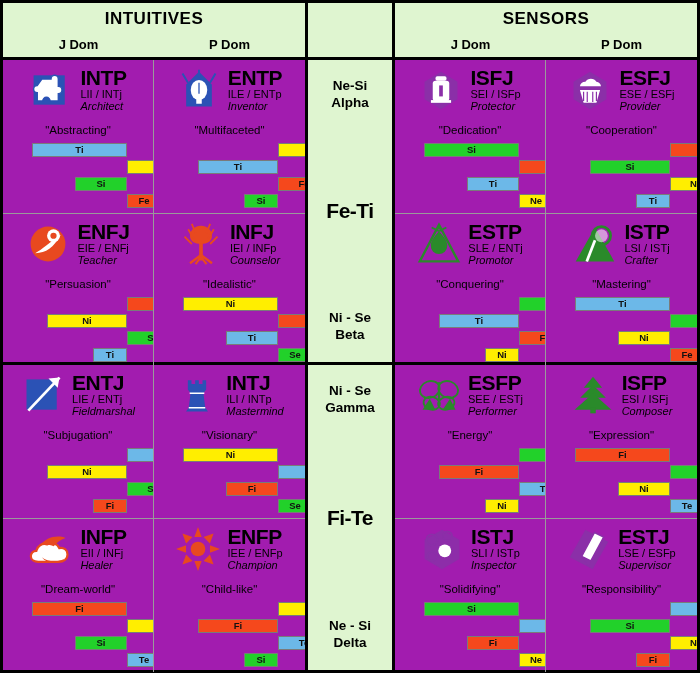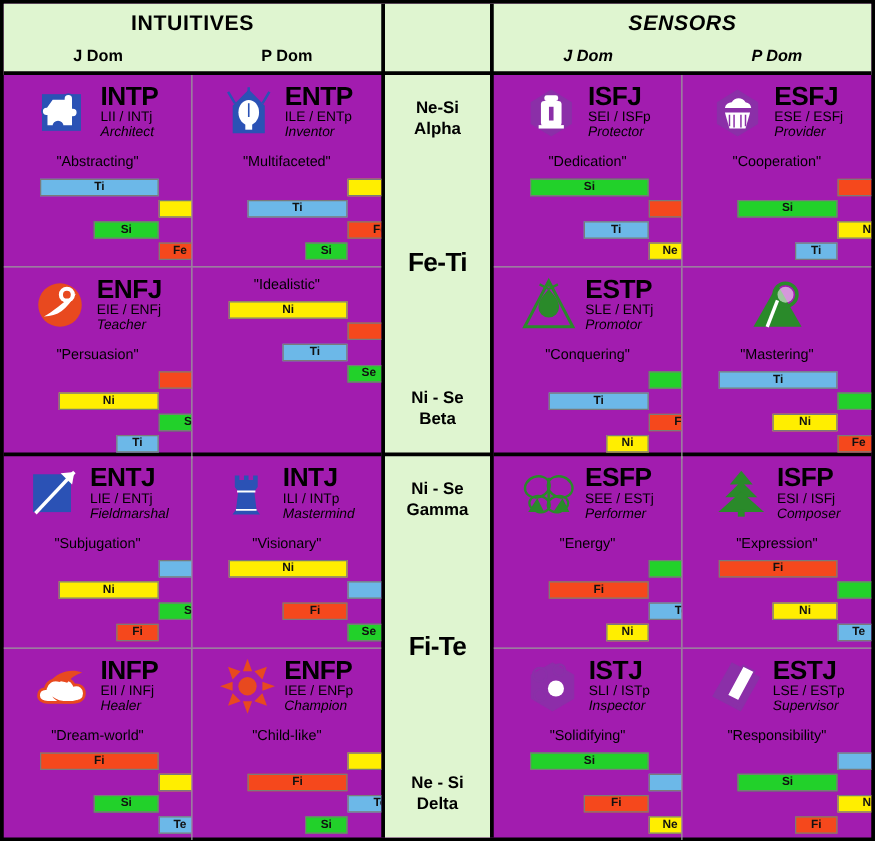--- a/index.html
+++ b/index.html
@@ -25,21 +25,21 @@
     width:694px; height:57px;
     display:flex;
   }
   .hdr-side {
     width:305px; height:57px;
     background:#dff5d0;
     border-bottom:3px solid #000;
     display:flex; flex-direction:column;
   }
   .hdr-side.left { border-right:3px solid #000; }
-  .hdr-side.right { border-left:3px solid #000;font-style:italic; }
+  .hdr-side.right { border-left:3px solid #000; }
   .hdr-mid {
     width:84px; height:57px;
     background:#dff5d0;
     border-bottom:3px solid #000;
   }
   .hdr-title {
     flex:0 0 28px;
     display:flex; align-items:center; justify-content:center;
     font-size:17px; font-weight:bold; letter-spacing:.5px;
     padding-top:4px;
@@ -213,20 +213,35 @@
                 </div>
                 <div class="cell-quote">"Persuasion"</div>
                 <div class="bars">
                   <div class="bar r0" style="background: rgb(245, 72, 28); width: 95px; left: 120px;">Fe</div>
                   <div class="bar r1" style="background: rgb(255, 238, 0); width: 80px; left: 40px;">Ni</div>
                   <div class="bar r2" style="background: rgb(34, 209, 42); width: 52px; left: 120px;">Se</div>
                   <div class="bar r3" style="background: rgb(108, 184, 232); width: 34px; left: 86px;">Ti</div>
                 </div>
               </div>
             <div class="cell">
+                <div class="cell-head">
+                  <span class="type-icon"><svg viewBox="0 0 48 48" width="44" height="46">
+                      <g fill="#e8491f">
+                        <path d="M22 20h4v22h-4z"></path>
+                        <path d="M24 4 c-8 0-12 6-12 11 c0 6 5 9 12 9 c7 0 12-3 12-9 C36 10 32 4 24 4z"></path>
+                        <path d="M10 8 l6 10 M38 8 l-6 10 M6 16 l8 8 M42 16 l-8 8 M14 2 l4 10 M34 2 l-4 10" stroke="#e8491f" stroke-width="2" fill="none"></path>
+                        <path d="M24 36 l-12 9 M24 36 l12 9 M24 38 l-6 8 M24 38 l6 8" stroke="#e8491f" stroke-width="2.4" fill="none"></path>
+                      </g>
+                    </svg></span>
+                  <div class="type-text">
+                    <div class="type-code">INFJ</div>
+                    <div class="type-sub">IEI / INFp</div>
+                    <div class="type-nick">Counselor</div>
+                  </div>
+                </div>
                 <div class="cell-quote">"Idealistic"</div>
                 <div class="bars">
                   <div class="bar r0" style="background: rgb(255, 238, 0); width: 95px; left: 25px;">Ni</div>
                   <div class="bar r1" style="background: rgb(245, 72, 28); width: 80px; left: 120px;">Fe</div>
                   <div class="bar r2" style="background: rgb(108, 184, 232); width: 52px; left: 68px;">Ti</div>
                   <div class="bar r3" style="background: rgb(34, 209, 42); width: 34px; left: 120px;">Se</div>
                 </div>
               </div>
           </div>
         </div>
@@ -430,20 +445,25 @@
                 </div>
               </div>
             <div class="cell">
                 <div class="cell-head">
                   <span class="type-icon"><svg viewBox="0 0 48 48" width="44" height="46">
                       <path d="M24 6 L45 43 L3 43 Z" fill="#2a8a2a"></path>
                       <circle cx="31" cy="15" r="10" fill="none" stroke="#2a8a2a" stroke-width="3"></circle>
                       <circle cx="31" cy="15" r="7" fill="#fff" opacity="0.55"></circle>
                       <path d="M24 20 l-9 23" stroke="#fff" stroke-width="3"></path>
                     </svg></span>
+                  <div class="type-text">
+                    <div class="type-code">ISTP</div>
+                    <div class="type-sub">LSI / ISTj</div>
+                    <div class="type-nick">Crafter</div>
+                  </div>
                 </div>
                 <div class="cell-quote">"Mastering"</div>
                 <div class="bars">
                   <div class="bar r0" style="background: rgb(108, 184, 232); width: 95px; left: 25px;">Ti</div>
                   <div class="bar r1" style="background: rgb(34, 209, 42); width: 80px; left: 120px;">Se</div>
                   <div class="bar r2" style="background: rgb(255, 238, 0); width: 52px; left: 68px;">Ni</div>
                   <div class="bar r3" style="background: rgb(245, 72, 28); width: 34px; left: 120px;">Fe</div>
                 </div>
               </div>
           </div>
@@ -532,21 +552,21 @@
               </div>
             <div class="cell">
                 <div class="cell-head">
                   <span class="type-icon"><svg viewBox="0 0 48 48" width="44" height="46">
                       <path d="M20 3 L45 16 L28 46 L3 33 Z" fill="#8b2fa8"></path>
                       <path d="M30 6 l10 5 l-14 26 l-10-5 z" fill="#fff" stroke="#8b2fa8" stroke-width="1.6"></path>
                       <path d="M16 32 l10 5 l-2 7 z" fill="#8b2fa8"></path>
                     </svg></span>
                   <div class="type-text">
                     <div class="type-code">ESTJ</div>
-                    <div class="type-sub">LSE / ESTp</div>
+                    <div class="type-sub">LSE / ESFp</div>
                     <div class="type-nick">Supervisor</div>
                   </div>
                 </div>
                 <div class="cell-quote">"Responsibility"</div>
                 <div class="bars">
                   <div class="bar r0" style="background: rgb(108, 184, 232); width: 95px; left: 120px;">Te</div>
                   <div class="bar r1" style="background: rgb(34, 209, 42); width: 80px; left: 40px;">Si</div>
                   <div class="bar r2" style="background: rgb(255, 238, 0); width: 52px; left: 120px;">Ne</div>
                   <div class="bar r3" style="background: rgb(245, 72, 28); width: 34px; left: 86px;">Fi</div>
                 </div>

